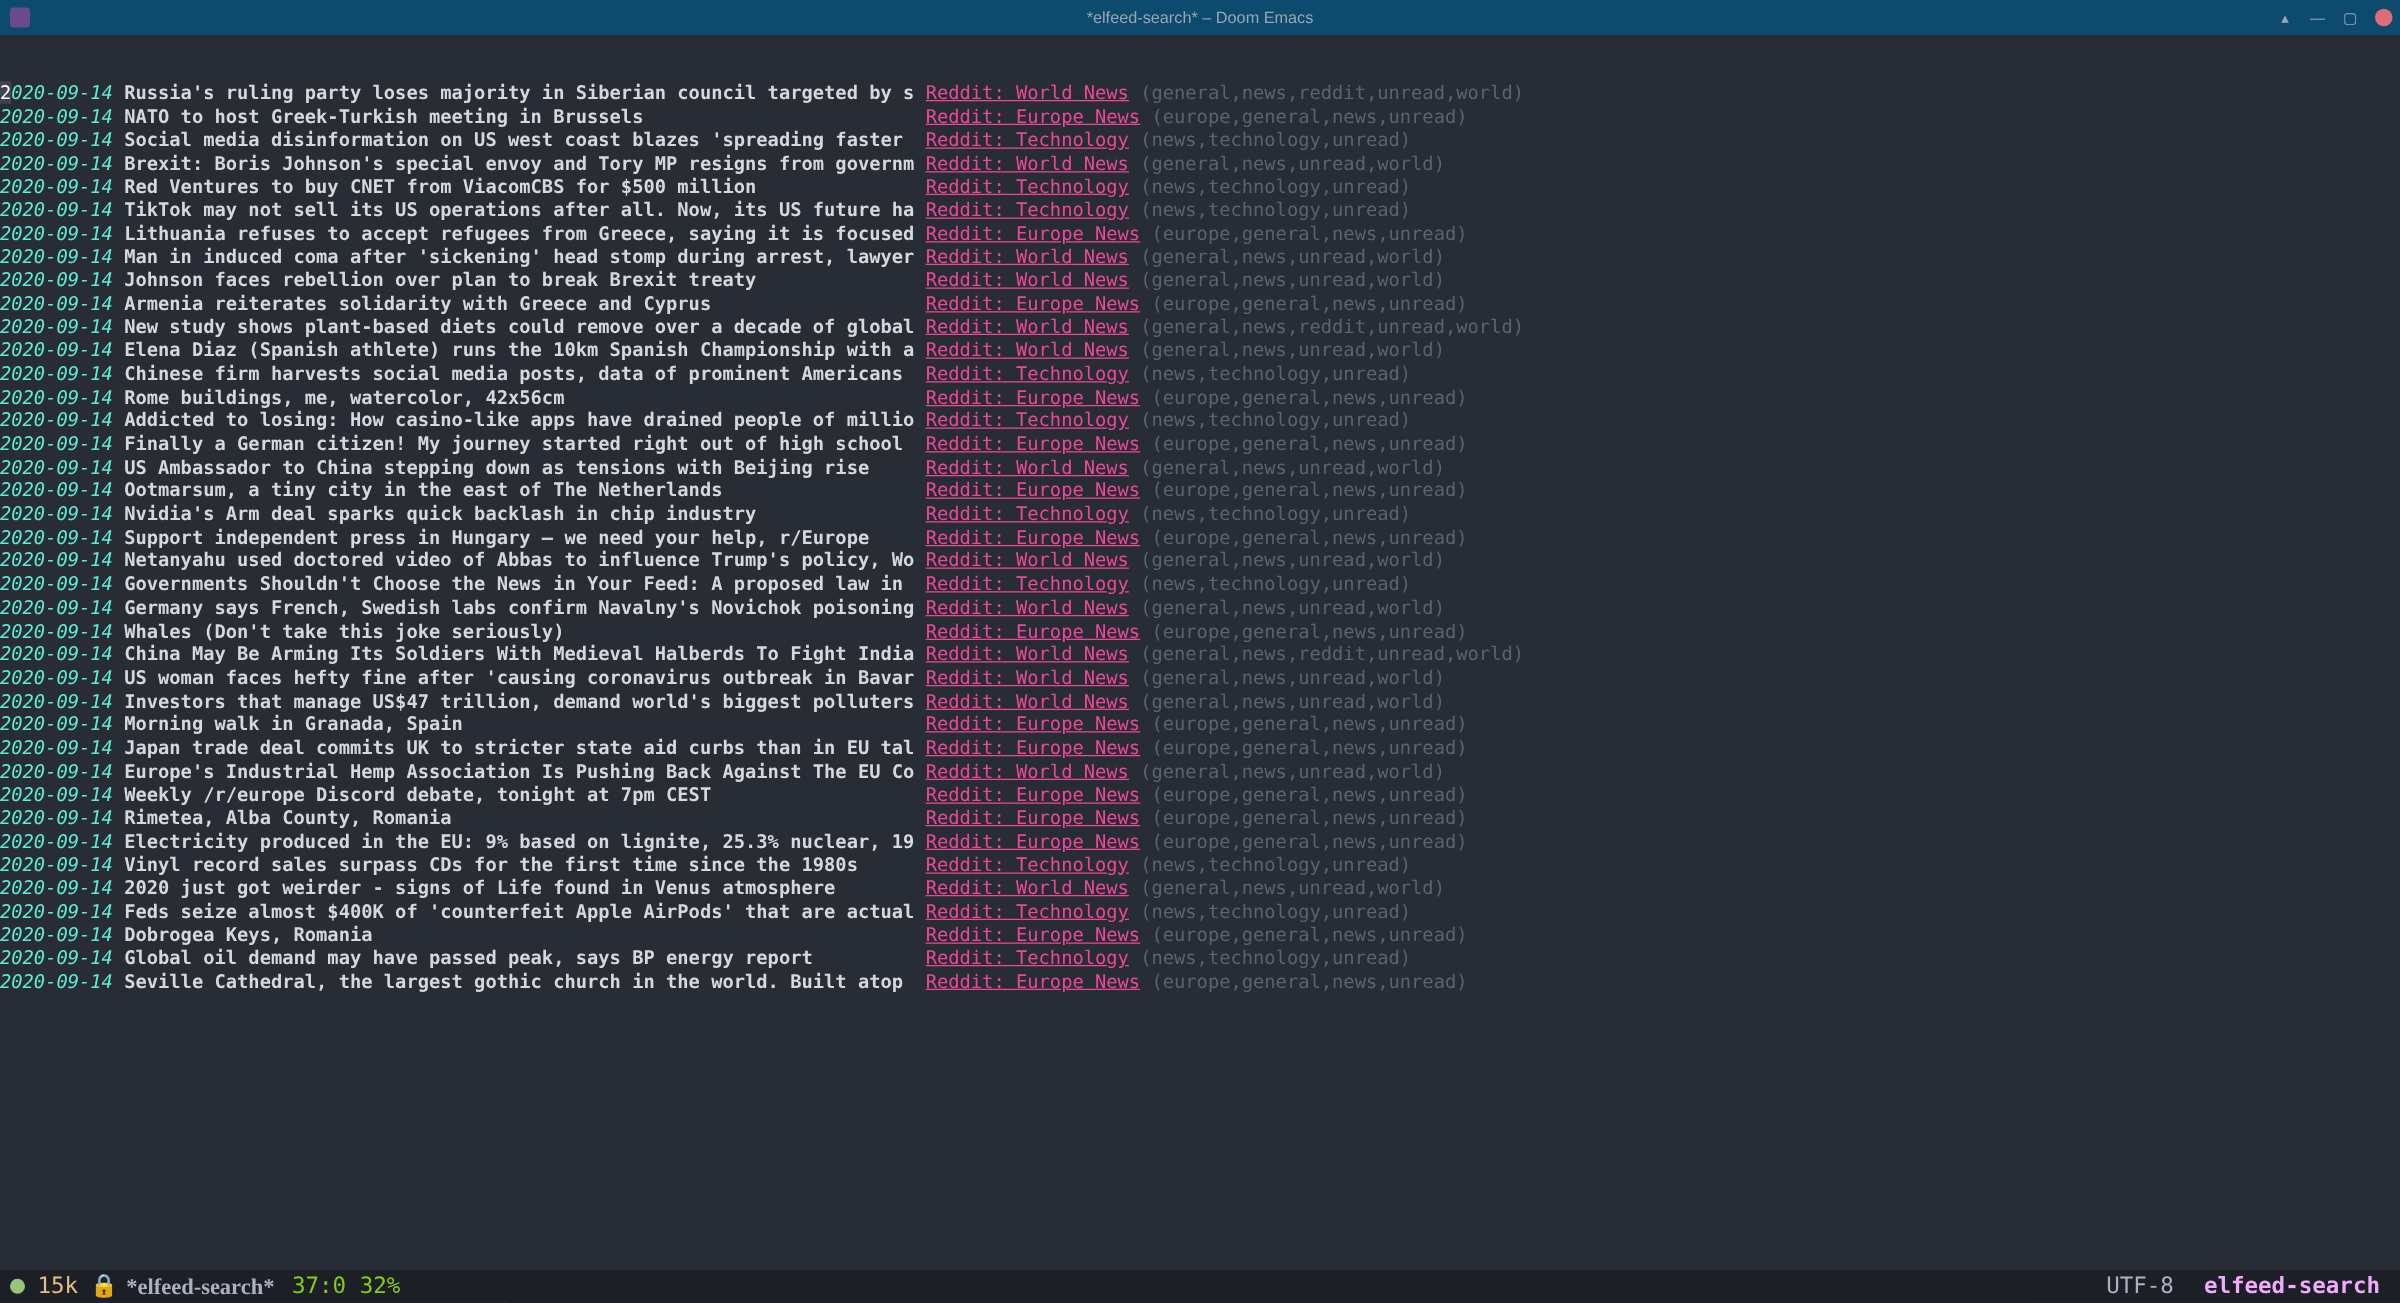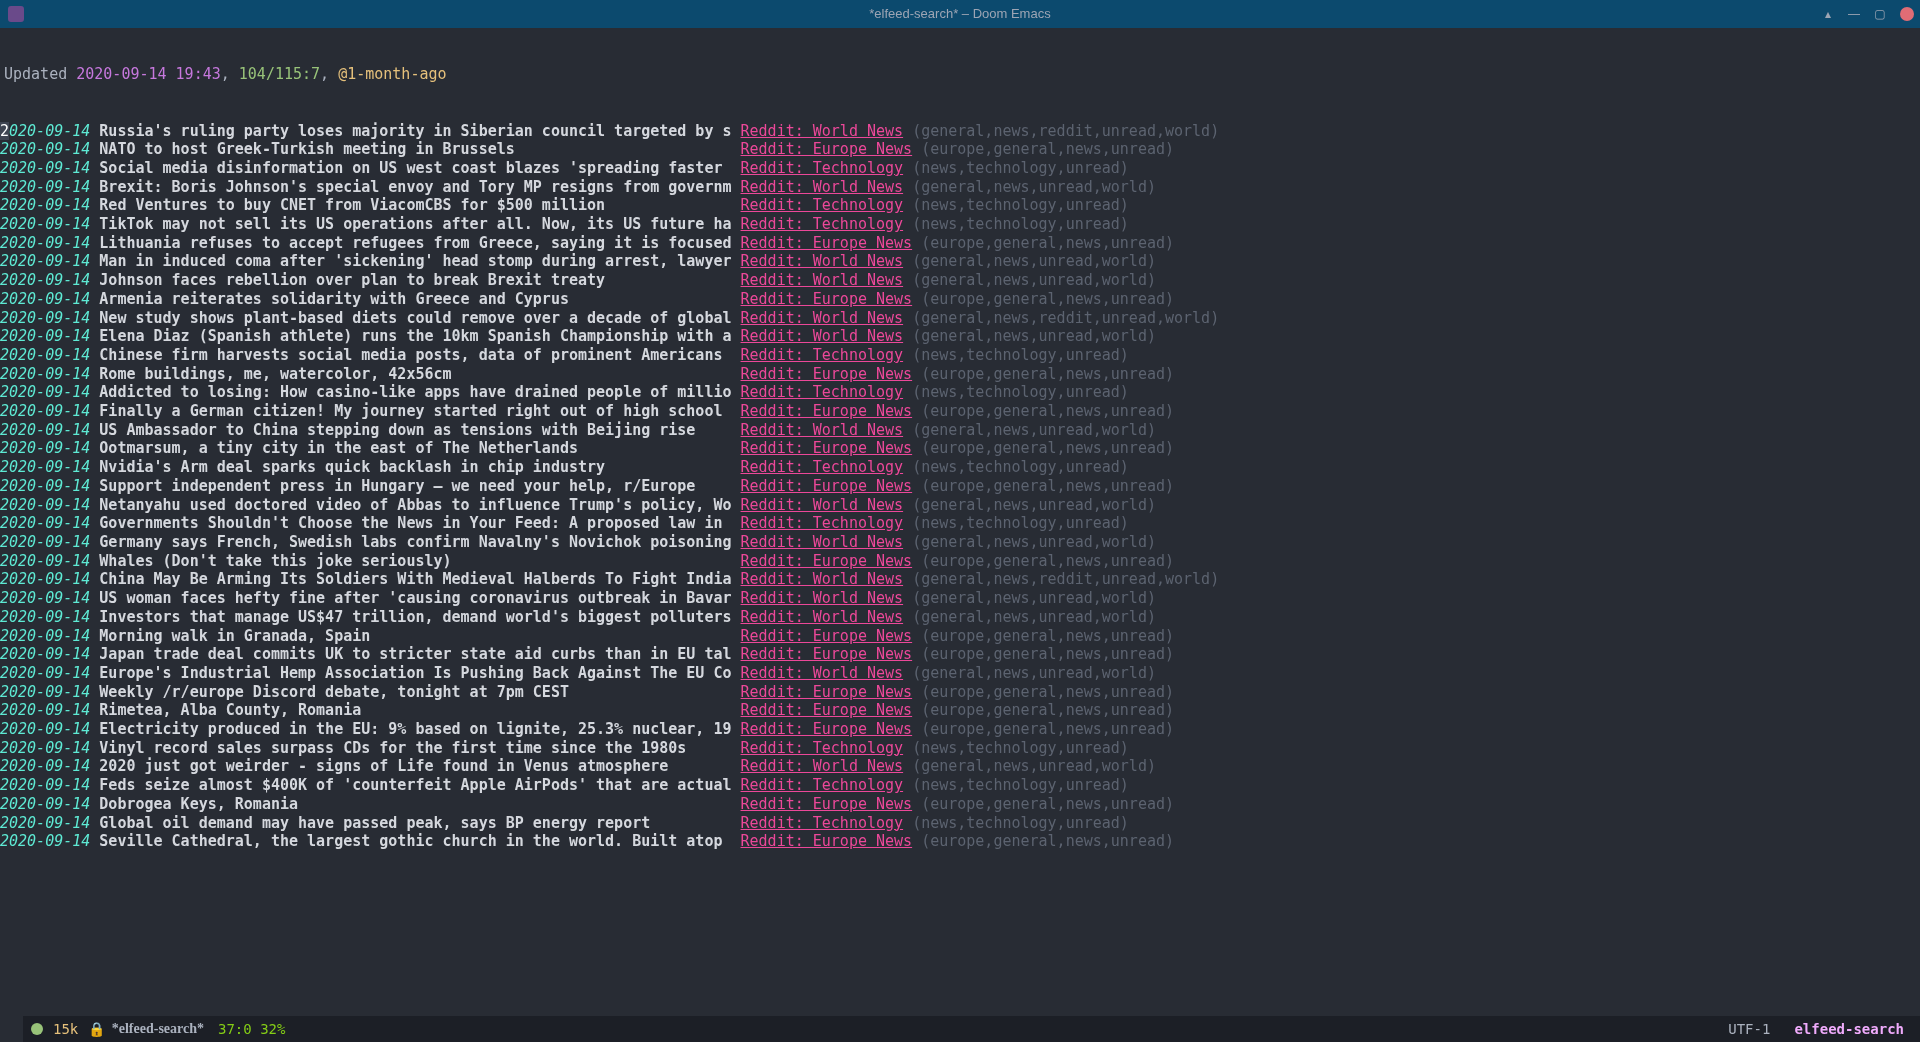--- a/index.html
+++ b/index.html
@@ -61,22 +61,21 @@
 .feed  { color: #ec4899; text-decoration: underline; }
 .tags  { color: #5c6370; margin-top: 48px; }
 .modeline {
   position: absolute;
   left: 0; right: 0; bottom: 0;
   height: 26px;
   background: #1c1f26;
   display: flex;
   align-items: center;
   padding: 0 8px;
-  font-size: 14px;
-  margin-left: 23px;
+  font-size: 18px;
 }
 .ml-dot { width:12px; height:12px; border-radius:50%; background:#98c379; margin-right:10px;}
 .ml-warn { color:#e5c07b; margin-right:10px; }
 .ml-lock { color:#e5c07b; margin-right:6px; }
 .ml-buf  { color:#abb2bf; font-weight:bold; margin-right:14px;font-family:Liberation Serif, serif; }
 .ml-pos  { color:#84cc16; }
 .ml-right { margin-left:auto; display:flex; gap:24px; }
 .ml-enc { color:#abb2bf; }
 .ml-mode { color:#f0abfc; font-weight:bold; margin-right:8px;}
 </style>
@@ -88,27 +87,26 @@
   <span>*elfeed-search* – Doom Emacs</span>
   <div class="titlebar-controls">
     <span class="tc-icon">▴</span>
     <span class="tc-icon">—</span>
     <span class="tc-icon">▢</span>
     <span class="tc-close"></span>
   </div>
 </div>
 
 <div class="content">
-  <div class="status-line"><span class="c-lbl">Updated </span><span class="c-date">2020-09-14 19:43</span><span class="c-lbl">, </span><span class="c-cnt">104/115:7</span><span class="c-lbl">, </span><span class="c-flt">@1-month-ago</span></div>
   <div id="entries" class="entries"><div class="entry"><span><span class="cursor-hl">2</span><span class="date">020-09-14</span></span> <span class="title">Russia's ruling party loses majority in Siberian council targeted by s</span> <span class="feed">Reddit: World News</span> <span class="tags">(general,news,reddit,unread,world)</span></div><div class="entry"><span class="date">2020-09-14</span> <span class="title">NATO to host Greek-Turkish meeting in Brussels                        </span> <span class="feed">Reddit: Europe News</span> <span class="tags">(europe,general,news,unread)</span></div><div class="entry"><span class="date">2020-09-14</span> <span class="title">Social media disinformation on US west coast blazes 'spreading faster </span> <span class="feed">Reddit: Technology</span> <span class="tags">(news,technology,unread)</span></div><div class="entry"><span class="date">2020-09-14</span> <span class="title">Brexit: Boris Johnson's special envoy and Tory MP resigns from governm</span> <span class="feed">Reddit: World News</span> <span class="tags">(general,news,unread,world)</span></div><div class="entry"><span class="date">2020-09-14</span> <span class="title">Red Ventures to buy CNET from ViacomCBS for $500 million              </span> <span class="feed">Reddit: Technology</span> <span class="tags">(news,technology,unread)</span></div><div class="entry"><span class="date">2020-09-14</span> <span class="title">TikTok may not sell its US operations after all. Now, its US future ha</span> <span class="feed">Reddit: Technology</span> <span class="tags">(news,technology,unread)</span></div><div class="entry"><span class="date">2020-09-14</span> <span class="title">Lithuania refuses to accept refugees from Greece, saying it is focused</span> <span class="feed">Reddit: Europe News</span> <span class="tags">(europe,general,news,unread)</span></div><div class="entry"><span class="date">2020-09-14</span> <span class="title">Man in induced coma after 'sickening' head stomp during arrest, lawyer</span> <span class="feed">Reddit: World News</span> <span class="tags">(general,news,unread,world)</span></div><div class="entry"><span class="date">2020-09-14</span> <span class="title">Johnson faces rebellion over plan to break Brexit treaty              </span> <span class="feed">Reddit: World News</span> <span class="tags">(general,news,unread,world)</span></div><div class="entry"><span class="date">2020-09-14</span> <span class="title">Armenia reiterates solidarity with Greece and Cyprus                  </span> <span class="feed">Reddit: Europe News</span> <span class="tags">(europe,general,news,unread)</span></div><div class="entry"><span class="date">2020-09-14</span> <span class="title">New study shows plant-based diets could remove over a decade of global</span> <span class="feed">Reddit: World News</span> <span class="tags">(general,news,reddit,unread,world)</span></div><div class="entry"><span class="date">2020-09-14</span> <span class="title">Elena Diaz (Spanish athlete) runs the 10km Spanish Championship with a</span> <span class="feed">Reddit: World News</span> <span class="tags">(general,news,unread,world)</span></div><div class="entry"><span class="date">2020-09-14</span> <span class="title">Chinese firm harvests social media posts, data of prominent Americans </span> <span class="feed">Reddit: Technology</span> <span class="tags">(news,technology,unread)</span></div><div class="entry"><span class="date">2020-09-14</span> <span class="title">Rome buildings, me, watercolor, 42x56cm                               </span> <span class="feed">Reddit: Europe News</span> <span class="tags">(europe,general,news,unread)</span></div><div class="entry"><span class="date">2020-09-14</span> <span class="title">Addicted to losing: How casino-like apps have drained people of millio</span> <span class="feed">Reddit: Technology</span> <span class="tags">(news,technology,unread)</span></div><div class="entry"><span class="date">2020-09-14</span> <span class="title">Finally a German citizen! My journey started right out of high school </span> <span class="feed">Reddit: Europe News</span> <span class="tags">(europe,general,news,unread)</span></div><div class="entry"><span class="date">2020-09-14</span> <span class="title">US Ambassador to China stepping down as tensions with Beijing rise    </span> <span class="feed">Reddit: World News</span> <span class="tags">(general,news,unread,world)</span></div><div class="entry"><span class="date">2020-09-14</span> <span class="title">Ootmarsum, a tiny city in the east of The Netherlands                 </span> <span class="feed">Reddit: Europe News</span> <span class="tags">(europe,general,news,unread)</span></div><div class="entry"><span class="date">2020-09-14</span> <span class="title">Nvidia's Arm deal sparks quick backlash in chip industry              </span> <span class="feed">Reddit: Technology</span> <span class="tags">(news,technology,unread)</span></div><div class="entry"><span class="date">2020-09-14</span> <span class="title">Support independent press in Hungary – we need your help, r/Europe    </span> <span class="feed">Reddit: Europe News</span> <span class="tags">(europe,general,news,unread)</span></div><div class="entry"><span class="date">2020-09-14</span> <span class="title">Netanyahu used doctored video of Abbas to influence Trump's policy, Wo</span> <span class="feed">Reddit: World News</span> <span class="tags">(general,news,unread,world)</span></div><div class="entry"><span class="date">2020-09-14</span> <span class="title">Governments Shouldn't Choose the News in Your Feed: A proposed law in </span> <span class="feed">Reddit: Technology</span> <span class="tags">(news,technology,unread)</span></div><div class="entry"><span class="date">2020-09-14</span> <span class="title">Germany says French, Swedish labs confirm Navalny's Novichok poisoning</span> <span class="feed">Reddit: World News</span> <span class="tags">(general,news,unread,world)</span></div><div class="entry"><span class="date">2020-09-14</span> <span class="title">Whales (Don't take this joke seriously)                               </span> <span class="feed">Reddit: Europe News</span> <span class="tags">(europe,general,news,unread)</span></div><div class="entry"><span class="date">2020-09-14</span> <span class="title">China May Be Arming Its Soldiers With Medieval Halberds To Fight India</span> <span class="feed">Reddit: World News</span> <span class="tags">(general,news,reddit,unread,world)</span></div><div class="entry"><span class="date">2020-09-14</span> <span class="title">US woman faces hefty fine after 'causing coronavirus outbreak in Bavar</span> <span class="feed">Reddit: World News</span> <span class="tags">(general,news,unread,world)</span></div><div class="entry"><span class="date">2020-09-14</span> <span class="title">Investors that manage US$47 trillion, demand world's biggest polluters</span> <span class="feed">Reddit: World News</span> <span class="tags">(general,news,unread,world)</span></div><div class="entry"><span class="date">2020-09-14</span> <span class="title">Morning walk in Granada, Spain                                        </span> <span class="feed">Reddit: Europe News</span> <span class="tags">(europe,general,news,unread)</span></div><div class="entry"><span class="date">2020-09-14</span> <span class="title">Japan trade deal commits UK to stricter state aid curbs than in EU tal</span> <span class="feed">Reddit: Europe News</span> <span class="tags">(europe,general,news,unread)</span></div><div class="entry"><span class="date">2020-09-14</span> <span class="title">Europe's Industrial Hemp Association Is Pushing Back Against The EU Co</span> <span class="feed">Reddit: World News</span> <span class="tags">(general,news,unread,world)</span></div><div class="entry"><span class="date">2020-09-14</span> <span class="title">Weekly /r/europe Discord debate, tonight at 7pm CEST                  </span> <span class="feed">Reddit: Europe News</span> <span class="tags">(europe,general,news,unread)</span></div><div class="entry"><span class="date">2020-09-14</span> <span class="title">Rimetea, Alba County, Romania                                         </span> <span class="feed">Reddit: Europe News</span> <span class="tags">(europe,general,news,unread)</span></div><div class="entry"><span class="date">2020-09-14</span> <span class="title">Electricity produced in the EU: 9% based on lignite, 25.3% nuclear, 19</span> <span class="feed">Reddit: Europe News</span> <span class="tags">(europe,general,news,unread)</span></div><div class="entry"><span class="date">2020-09-14</span> <span class="title">Vinyl record sales surpass CDs for the first time since the 1980s     </span> <span class="feed">Reddit: Technology</span> <span class="tags">(news,technology,unread)</span></div><div class="entry"><span class="date">2020-09-14</span> <span class="title">2020 just got weirder - signs of Life found in Venus atmosphere       </span> <span class="feed">Reddit: World News</span> <span class="tags">(general,news,unread,world)</span></div><div class="entry"><span class="date">2020-09-14</span> <span class="title">Feds seize almost $400K of 'counterfeit Apple AirPods' that are actual</span> <span class="feed">Reddit: Technology</span> <span class="tags">(news,technology,unread)</span></div><div class="entry"><span class="date">2020-09-14</span> <span class="title">Dobrogea Keys, Romania                                                </span> <span class="feed">Reddit: Europe News</span> <span class="tags">(europe,general,news,unread)</span></div><div class="entry"><span class="date">2020-09-14</span> <span class="title">Global oil demand may have passed peak, says BP energy report         </span> <span class="feed">Reddit: Technology</span> <span class="tags">(news,technology,unread)</span></div><div class="entry"><span class="date">2020-09-14</span> <span class="title">Seville Cathedral, the largest gothic church in the world. Built atop </span> <span class="feed">Reddit: Europe News</span> <span class="tags">(europe,general,news,unread)</span></div></div>
 </div>
 
 <div class="modeline">
   <span class="ml-dot"></span>
   <span class="ml-warn">15k</span>
   <span class="ml-lock">🔒</span>
   <span class="ml-buf">*elfeed-search*</span>
   <span class="ml-pos">37:0 32%</span>
   <div class="ml-right">
-    <span class="ml-enc">UTF-1</span>
+    <span class="ml-enc">UTF-8</span>
     <span class="ml-mode">elfeed-search</span>
   </div>
 </div>
 
 </body></html>

